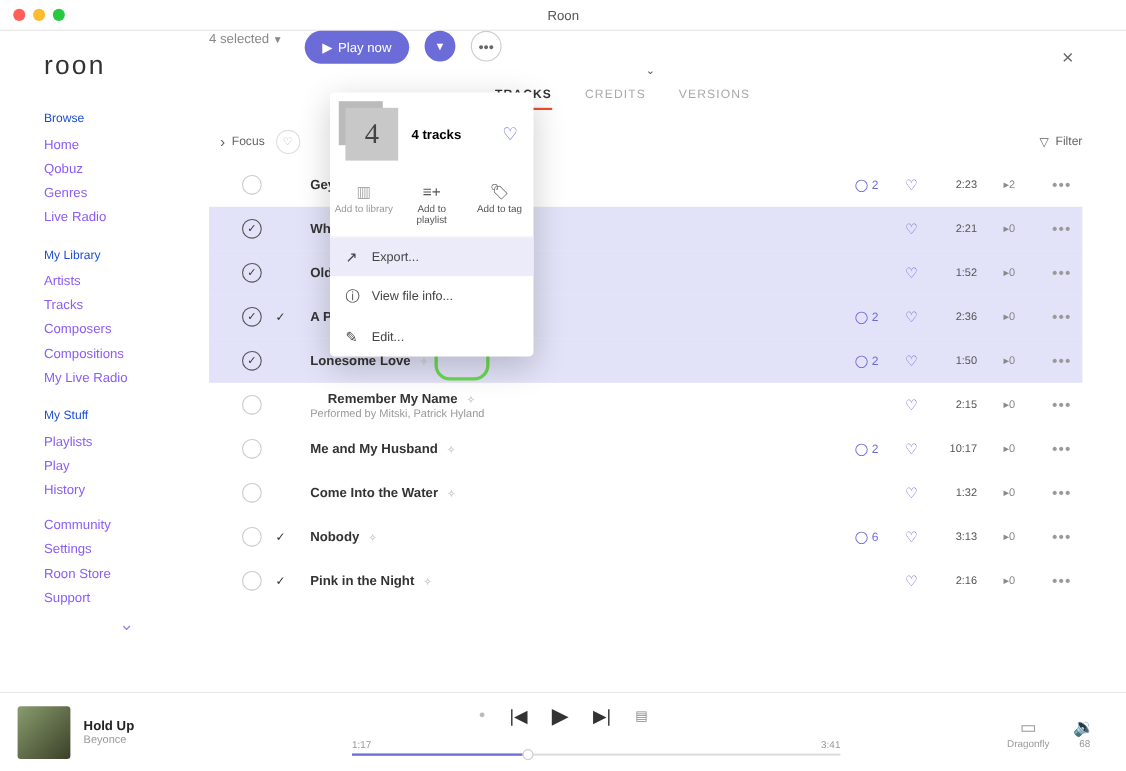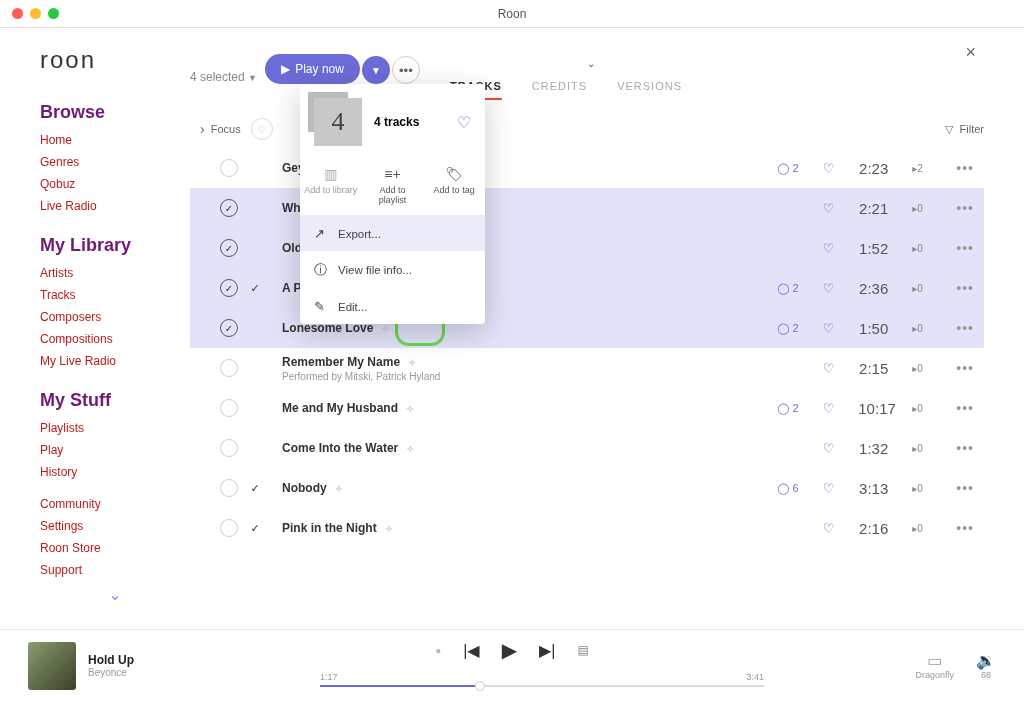--- a/index.html
+++ b/index.html
@@ -6,26 +6,26 @@
 body { font-family: -apple-system, "Helvetica Neue", Arial, sans-serif; background: #fff; width: 1024px; height: 701px; overflow: hidden; position: relative; }
 .titlebar { height: 28px; display:flex; align-items:center; padding: 0 12px; border-bottom: 1px solid #e5e5e5; position:relative;}
 .traffic { display:flex; gap:7px; }
 .dot { width:11px; height:11px; border-radius:50%; }
 .dot.red{background:#ff5f57;} .dot.yellow{background:#febc2e;} .dot.green{background:#28c840;}
 .titlebar-title{position:absolute; left:0;right:0;text-align:center;font-size:12px;color:#555;}
 
 .main { display:flex; height: 586px; }
 .sidebar { width: 190px; padding: 18px 0 0 40px; flex-shrink:0;}
 .logo { font-size:24px; letter-spacing:2px; color:#333; font-weight:300; margin-bottom: 28px; }
-.sec-title { font-size:18px; font-weight:700; color:#701a75; margin: 18px 0 6px;}
-.sec-item { font-size:12px; color:#b91c1c; padding: 4px 0; cursor:pointer;}
+.sec-title { font-size:11px; font-weight:400; color:#1d4ed8; margin: 18px 0 6px;}
+.sec-item { font-size:12px; color:#8b5cf6; padding: 4px 0; cursor:pointer;}
 .expand-more { text-align:center; color:#8c8cff; font-size:16px; margin-top:4px;}
 
 .content { flex:1; position:relative; padding-right: 40px;}
-.topbar { height:56px; display:flex; align-items:flex-end; gap:2px; padding-left: 0;}
+.topbar { height:56px; display:flex; align-items:flex-start; gap:14px; padding-left: 0;}
 .sel-label { font-size:12px; color:#888; margin-right:6px;}
 .btn-primary { background:#6c6cd9; color:#fff; border:none; border-radius:18px; height:30px; padding:0 16px; font-size:12px; display:flex; align-items:center; gap:5px;}
 .btn-drop { background:#6c6cd9;color:#fff;border:none;border-radius:50%;width:28px;height:28px;font-size:10px; }
 .btn-more { background:#fff;border:1px solid #ccc;color:#666;border-radius:50%;width:28px;height:28px;display:flex;align-items:center;justify-content:center;}
 
 .tabs { position:absolute; top:52px; left:260px; display:flex; gap:30px; font-size:11px; letter-spacing:1px; color:#aaa;}
 .tab { padding-bottom:6px; cursor:pointer;}
 .tab.active{ color:#333; font-weight:600; border-bottom: 2px solid #ee4d2d;}
 
 .sel-drop-icon { position:absolute; top:30px; left:397px; color:#555; font-size:10px;}
@@ -41,21 +41,21 @@
 .row.sel { background:#e2e2f8; }
 .ck { width:18px;height:18px;border:1px solid #ccc;border-radius:50%;margin-left:20px;display:flex;align-items:center;justify-content:center;font-size:10px;color:#888;}
 .ck.on { border-color:#555; color:#333;}
 .pick { width:18px; text-align:center; font-size:11px; color:#333; margin-left:8px;}
 .trackname { margin-left:18px; font-weight:600; color:#333;}
 .tracksub { font-size:10px; color:#999; font-weight:400; margin-top:2px;}
 .lyric { color:#ccc; margin-left:5px; font-size:9px;}
 .rowright { margin-left:auto; display:flex; align-items:center; gap:24px;}
 .play-badge { color:#6c6cd9; font-size:11px; display:flex; align-items:center; gap:2px;}
 .heart { color:#6c6cd9; font-size:13px;}
-.dur { font-size:15px; color:#555; width:30px; text-align:right;}
+.dur { font-size:10px; color:#555; width:30px; text-align:right;}
 .pc { font-size:10px; color:#888; width:20px;}
 .dots { color:#999; font-size:14px; cursor:pointer; letter-spacing:1px;}
 .namecol { display:flex; flex-direction:column; margin-left:18px;}
 
 .sel-highlight { position:absolute; top:148px; left:205px; width:50px; height:170px; border:3px solid #6ad84f; border-radius:14px; pointer-events:none; z-index:5;}
 
 .popup { position:absolute; top:56px; left:110px; width:185px; background:#fff; box-shadow: 0 8px 30px rgba(0,0,0,0.2); border-radius:4px; z-index:20;}
 .pop-top { display:flex; align-items:center; padding:14px; gap:12px;}
 .album-th { width:48px;height:48px;background:#c8c8c8;display:flex;align-items:center;justify-content:center;font-family:Georgia,serif;font-size:26px;color:#444;position:relative;}
 .album-th::before{content:"";position:absolute;left:-6px;top:-6px;width:40px;height:40px;background:#bbb;z-index:-1;}
@@ -64,21 +64,21 @@
 .pop-actions { display:flex; justify-content:space-around; border-bottom:1px solid #eee; padding:6px 0 10px;}
 .pop-act { font-size:9px; color:#999; text-align:center; width:56px;}
 .pop-act .ico{font-size:14px;display:block;margin-bottom:3px;color:#aaa;}
 .pop-act.dk .ico{color:#555;} .pop-act.dk{color:#555;}
 .pop-menu-item { font-size:11.5px; color:#444; padding:10px 14px; display:flex; align-items:center; gap:10px;}
 .pop-menu-item.hl { background:#ecebfa;}
 .pop-menu-item .ico { font-size:13px; width:14px;}
 
 .arrow-annot { position:absolute; top:62px; left:210px; z-index:15; pointer-events:none;}
 
-.player { position:absolute; bottom:0; left:0; right:0; height:72px; border-top:1px solid #e8e8e8; display:flex; align-items:center; padding:0 28px;}
+.player { position:absolute; bottom:0; left:0; right:0; height:72px; border-top:1px solid #e8e8e8; display:flex; align-items:center; padding:0 16px;}
 .np-art { width:48px; height:48px; background:linear-gradient(135deg,#8a9c6e,#3a4028); border-radius:3px;}
 .np-txt { margin-left:12px;}
 .np-title{font-size:12px;font-weight:700;color:#222;}
 .np-sub{font-size:10px;color:#999;}
 .transport { position:absolute; left:50%; transform:translateX(-50%); top:8px; display:flex; align-items:center; gap:22px; font-size:16px; color:#333;}
 .transport .play{font-size:20px;}
 .progress { position:absolute; left:320px; right:260px; bottom:14px; }
 .prog-times { display:flex; justify-content:space-between; font-size:9px; color:#999; margin-bottom:3px;}
 .prog-bar{ height:2px; background:#ddd; position:relative;}
 .prog-fill{ position:absolute; left:0; top:0; bottom:0; width:35%; background:#6c6cd9;}
@@ -101,22 +101,22 @@
   </div>
   <div class="titlebar-title">Roon</div>
 </div>
 
 <div class="main">
   <div class="sidebar">
     <div class="logo">roon</div>
     <div class="sec-title">Browse</div>
     <div id="sb-browse">
         <div class="sec-item">Home</div>
+        <div class="sec-item">Qobuz</div>
         <div class="sec-item">Genres</div>
-        <div class="sec-item">Qobuz</div>
         <div class="sec-item">Live Radio</div>
       </div>
     <div class="sec-title">My Library</div>
     <div id="sb-lib">
         <div class="sec-item">Artists</div>
         <div class="sec-item">Tracks</div>
         <div class="sec-item">Composers</div>
         <div class="sec-item">Compositions</div>
         <div class="sec-item">My Live Radio</div>
       </div>
@@ -223,21 +223,21 @@
             <span class="heart">♡</span>
             <span class="dur">1:50</span>
             <span class="pc">▸0</span>
             <span class="dots">•••</span>
           </div>
         </div>
         <div class="row">
           <div class="ck"></div>
           <div class="pick"></div>
           <div class="namecol">
-            <span class="trackname" style="margin-left:0">Remember My Name <span class="lyric">✧</span></span>
+            <span class="trackname" style="margin-left:16px">Remember My Name <span class="lyric">✧</span></span>
             <span class="tracksub">Performed by Mitski, Patrick Hyland</span>
           </div>
           <div class="rowright">
             <span style="width:20px"></span>
             <span class="heart">♡</span>
             <span class="dur">2:15</span>
             <span class="pc">▸0</span>
             <span class="dots">•••</span>
           </div>
         </div>

